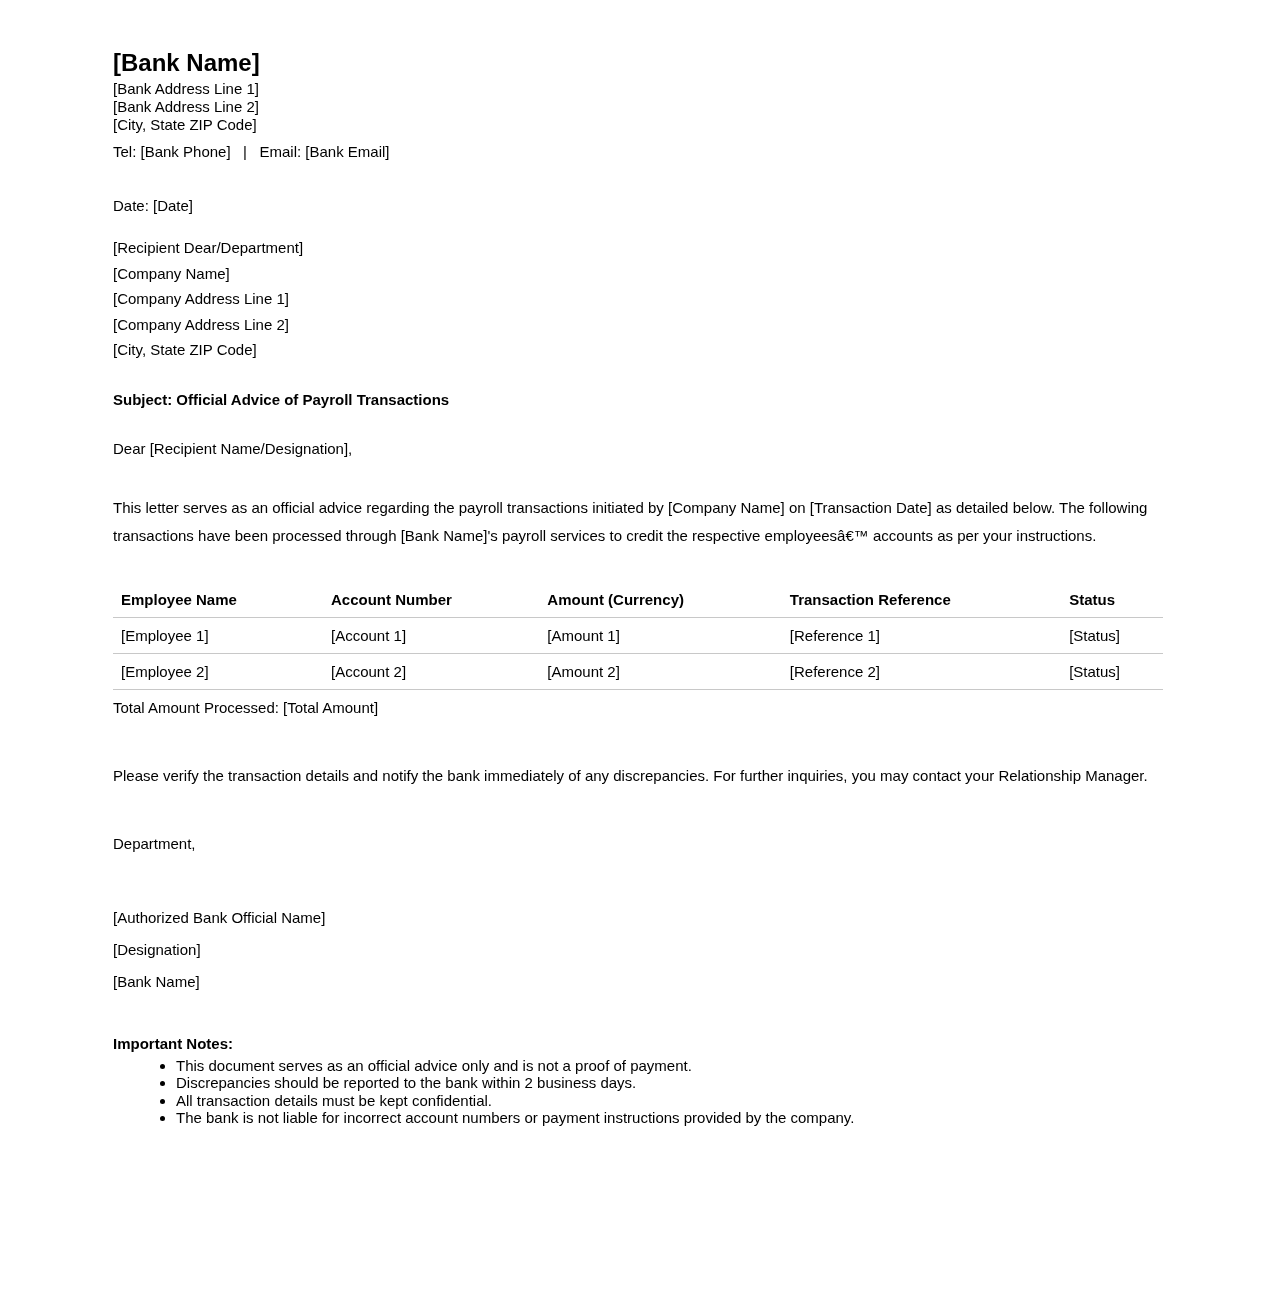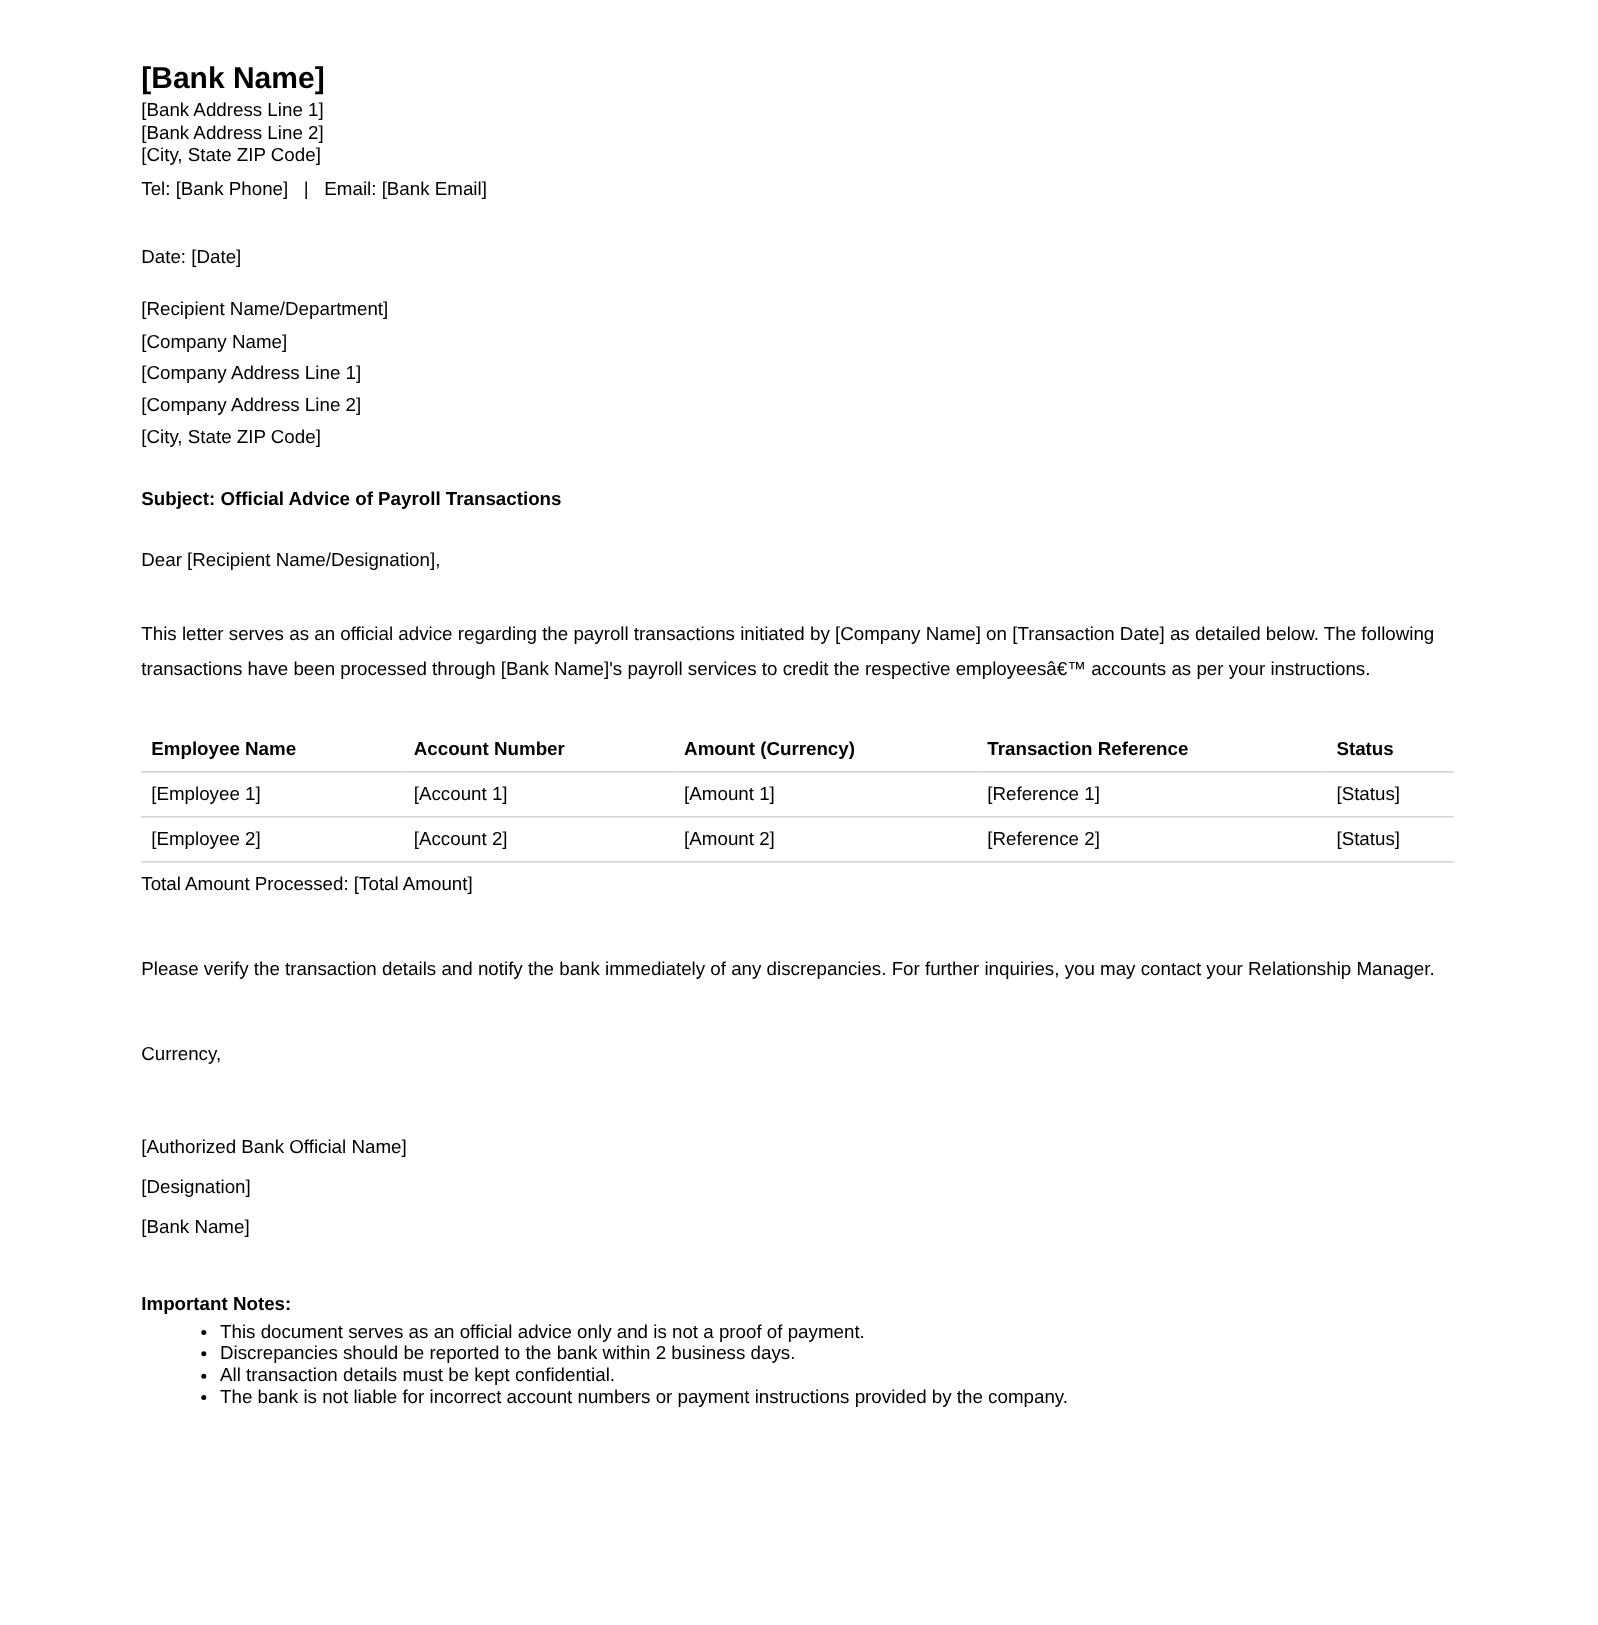--- a/index.html
+++ b/index.html
@@ -81,21 +81,21 @@
     <h1 class="bank-name">[Bank Name]</h1>
     <div class="addr-line">[Bank Address Line 1]</div>
     <div class="addr-line">[Bank Address Line 2]</div>
     <div class="addr-line">[City, State ZIP Code]</div>
     <div class="contact-line">Tel: [Bank Phone]   |   Email: [Bank Email]</div>
   </header>
 
   <div class="date-line">Date: [Date]</div>
 
   <div class="recipient">
-    <div class="recipient-line">[Recipient Name/Department]</div>
+    <div class="recipient-line">[Recipient Dear/Department]</div>
     <div class="recipient-line">[Company Name]</div>
     <div class="recipient-line">[Company Address Line 1]</div>
     <div class="recipient-line">[Company Address Line 2]</div>
     <div class="recipient-line">[City, State ZIP Code]</div>
   </div>
 
   <div class="subject-line">Subject: Official Advice of Payroll Transactions</div>
 
   <div class="salutation">Dear [Recipient Name/Designation],</div>
 
@@ -126,21 +126,21 @@
         <td>[Reference 2]</td>
         <td>[Status]</td>
       </tr>
     </tbody>
   </table>
 
   <div class="total-line">Total Amount Processed: [Total Amount]</div>
 
   <p class="paragraph verify">Please verify the transaction details and notify the bank immediately of any discrepancies. For further inquiries, you may contact your Relationship Manager.</p>
 
-  <div class="closing">Currency,</div>
+  <div class="closing">Department,</div>
 
   <div class="signature">
     <div class="sig-line">[Authorized Bank Official Name]</div>
     <div class="sig-line">[Designation]</div>
     <div class="sig-line">[Bank Name]</div>
   </div>
 
   <div class="notes-title">Important Notes:</div>
   <ul class="notes">
     <li>This document serves as an official advice only and is not a proof of payment.</li>

